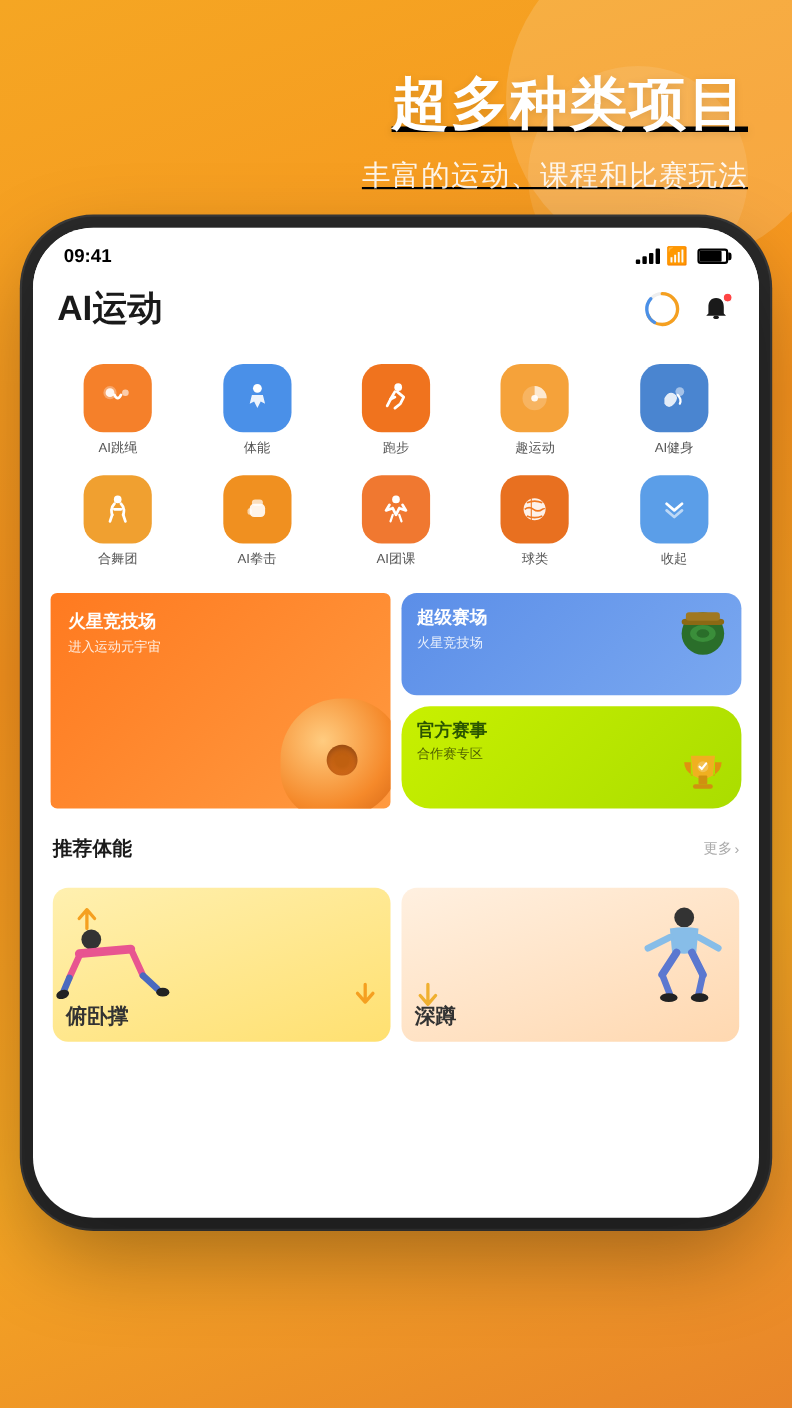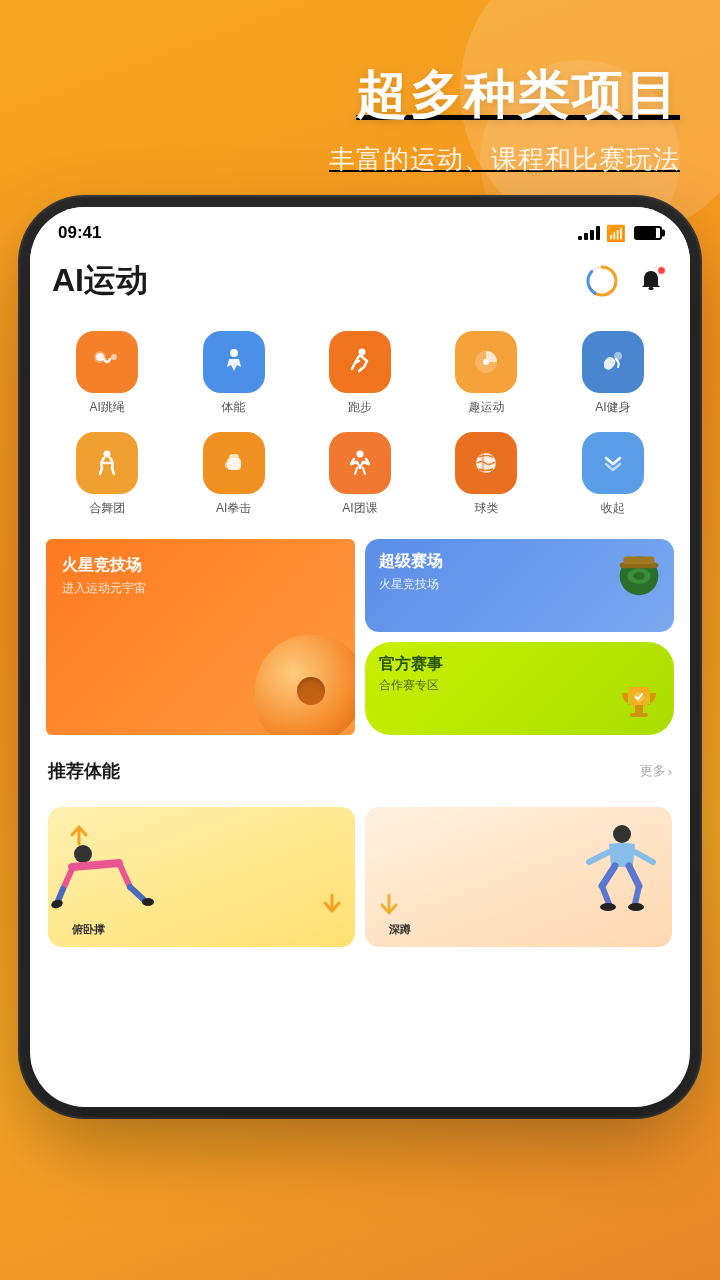--- a/index.html
+++ b/index.html
@@ -333,22 +333,22 @@
     }
     .exercise-card-pushup {
       background: linear-gradient(160deg, #fff0b0, #ffe070);
     }
     .exercise-card-squat {
       background: linear-gradient(160deg, #fff0e0, #ffd8b0);
     }
     .exercise-card-title {
       position: absolute;
       bottom: 10px;
-      left: 24px;
-      font-size: 11px;
+      left: 12px;
+      font-size: 19px;
       font-weight: 600;
       color: #333;
     }
   </style>
 </head>
 <body>
 
 <div class="bg-blob1"></div>
 <div class="bg-blob2"></div>
 

